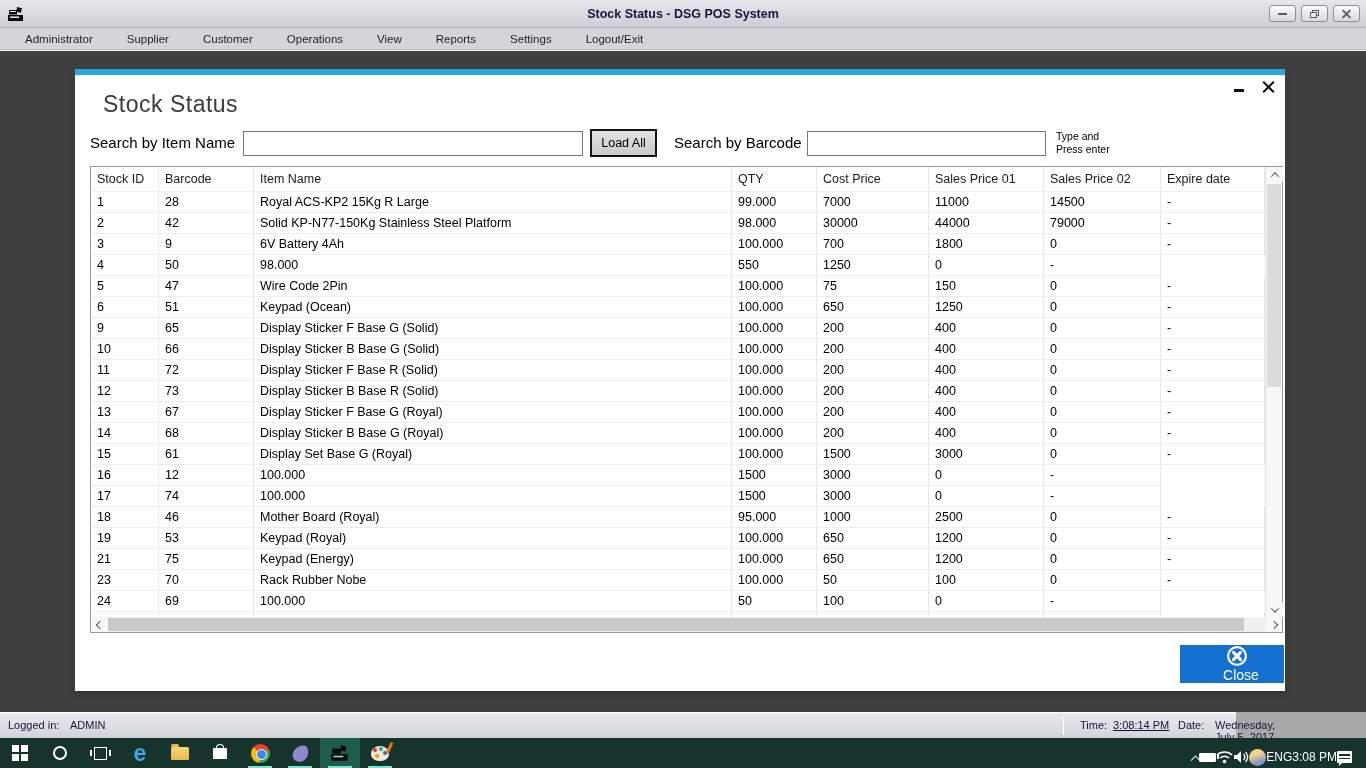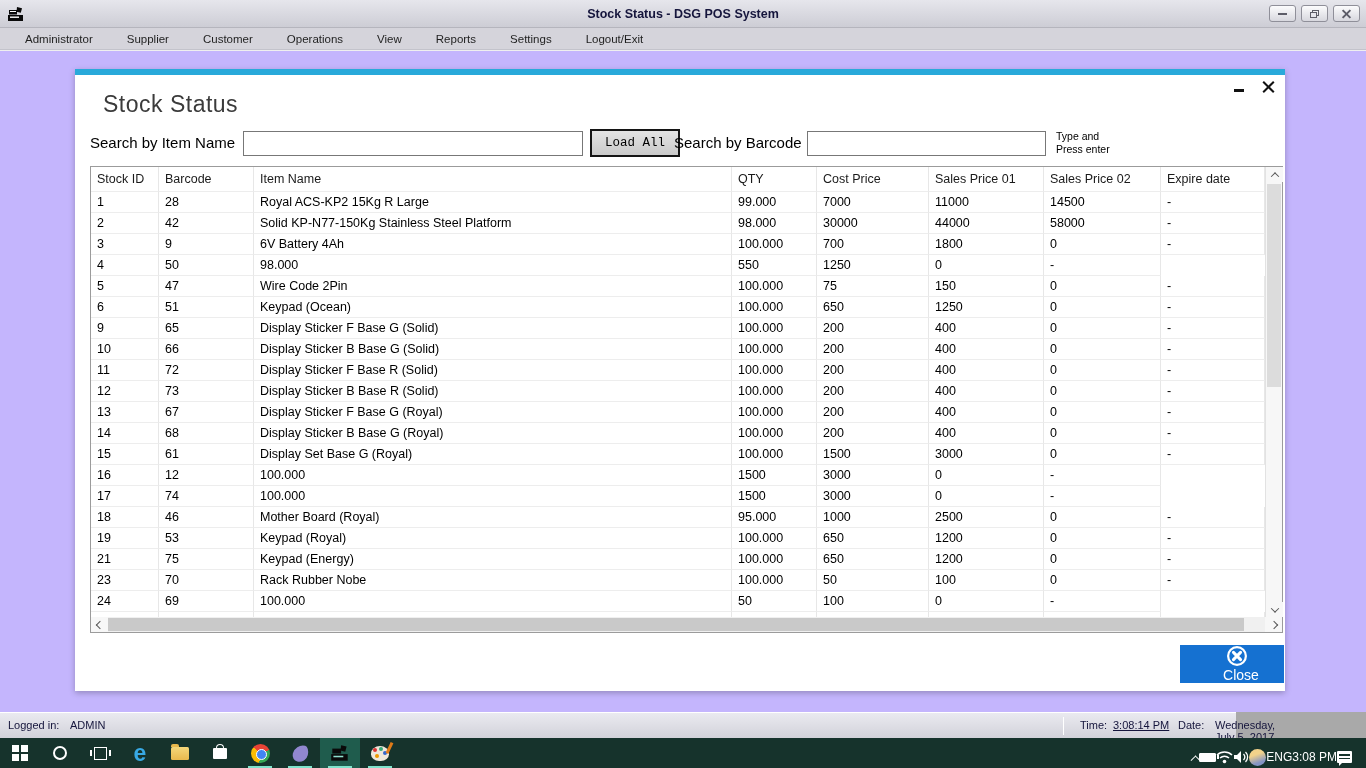--- a/index.html
+++ b/index.html
@@ -24,40 +24,40 @@
   .glyph-x::before,.glyph-x::after { content:""; position:absolute; left:-1px; top:3.5px; width:11px; height:2px; background:#5d5d68; }
   .glyph-x::before { transform:rotate(45deg); } .glyph-x::after { transform:rotate(-45deg); }
 
   
   .menubar { position:absolute; left:0; top:28px; width:1366px; height:22px;
     background:#d5d4db; display:flex; align-items:center; padding-left:25px; gap:34px;
     font-size:11.5px; color:#1f1f1f; border-bottom:1px solid #c3c3cb; }
   .menu-item { cursor:default; }
 
   
-  .client { position:absolute; left:0; top:50px; width:1366px; height:662px; background:#c4b5fd; border-top:1px solid #efefef; }
+  .client { position:absolute; left:0; top:50px; width:1366px; height:662px; background:#404040; border-top:1px solid #efefef; }
   .dialog { position:absolute; left:75px; top:18px; width:1210px; height:622px; background:#ffffff;
     box-shadow:0 2px 6px rgba(0,0,0,.25); }
   .accent-strip { position:absolute; left:0; top:0; width:100%; height:6px; background:#29a9da; }
   .dlg-min { position:absolute; right:41px; top:20px; width:10px; height:2.5px; background:#111; }
   .dlg-close { position:absolute; right:10px; top:11px; width:13px; height:13px; }
   .dlg-close::before,.dlg-close::after { content:""; position:absolute; left:-1px; top:5.5px; width:15px; height:2px; background:#111; }
   .dlg-close::before { transform:rotate(45deg); } .dlg-close::after { transform:rotate(-45deg); }
 
   .dlg-title { position:absolute; left:28px; top:22px; font-size:23px; color:#3b3b3b; letter-spacing:.5px; }
 
   .lbl { position:absolute; font-size:15px; color:#000; height:26px; line-height:26px; }
   .lbl-item { left:15px; top:61px; }
   .lbl-barcode { left:599px; top:61px; }
   .search-input { position:absolute; top:62px; height:25px; border:1px solid #777; background:#fff; font-size:13px; padding:0 5px; }
   .in-item { left:168px; width:340px; }
   .in-barcode { left:732px; width:239px; }
-  .btn-loadall { position:absolute; left:515px; top:60px; width:90px; height:28px;
+  .btn-loadall { position:absolute; left:515px; top:60px; width:67px; height:28px;
     background:linear-gradient(#e3e3e3,#c9c9c9); border:2px solid #141414; font-size:12.5px;
-    font-family:Liberation Mono, monospace; color:#000; }
+    font-family:Liberation Sans, sans-serif; color:#000; }
   .hint { position:absolute; left:981px; top:61px; font-size:10.5px; line-height:12.5px; color:#000; }
 
   
   .grid { position:absolute; left:15px; top:97px; width:1193px; height:467px; border:1px solid #9b9b9b; background:#fff; }
   .grid-inner { position:absolute; left:0; top:0; right:17px; bottom:15px; overflow:hidden; }
   .trow, .thead { display:grid; grid-template-columns:68px 95px 478px 85px 112px 115px 117px 1fr; }
   .thead .cell { height:25px; line-height:25px; color:#1a1a1a; }
   .trow .cell { height:21px; line-height:21px; }
   .cell { font-size:12.5px; color:#000; padding-left:6px; border-right:1px solid #e7e7e7;
     border-bottom:1px solid #ededed; white-space:nowrap; overflow:hidden; }
@@ -211,21 +211,21 @@
               <div class="cell">14500</div>
               <div class="cell">-</div>
             </div>
             <div class="trow">
               <div class="cell">2</div>
               <div class="cell">42</div>
               <div class="cell">Solid KP-N77-150Kg Stainless Steel Platform</div>
               <div class="cell">98.000</div>
               <div class="cell">30000</div>
               <div class="cell">44000</div>
-              <div class="cell">58000</div>
+              <div class="cell">79000</div>
               <div class="cell">-</div>
             </div>
             <div class="trow">
               <div class="cell">3</div>
               <div class="cell">9</div>
               <div class="cell">6V Battery 4Ah</div>
               <div class="cell">100.000</div>
               <div class="cell">700</div>
               <div class="cell">1800</div>
               <div class="cell">0</div>

